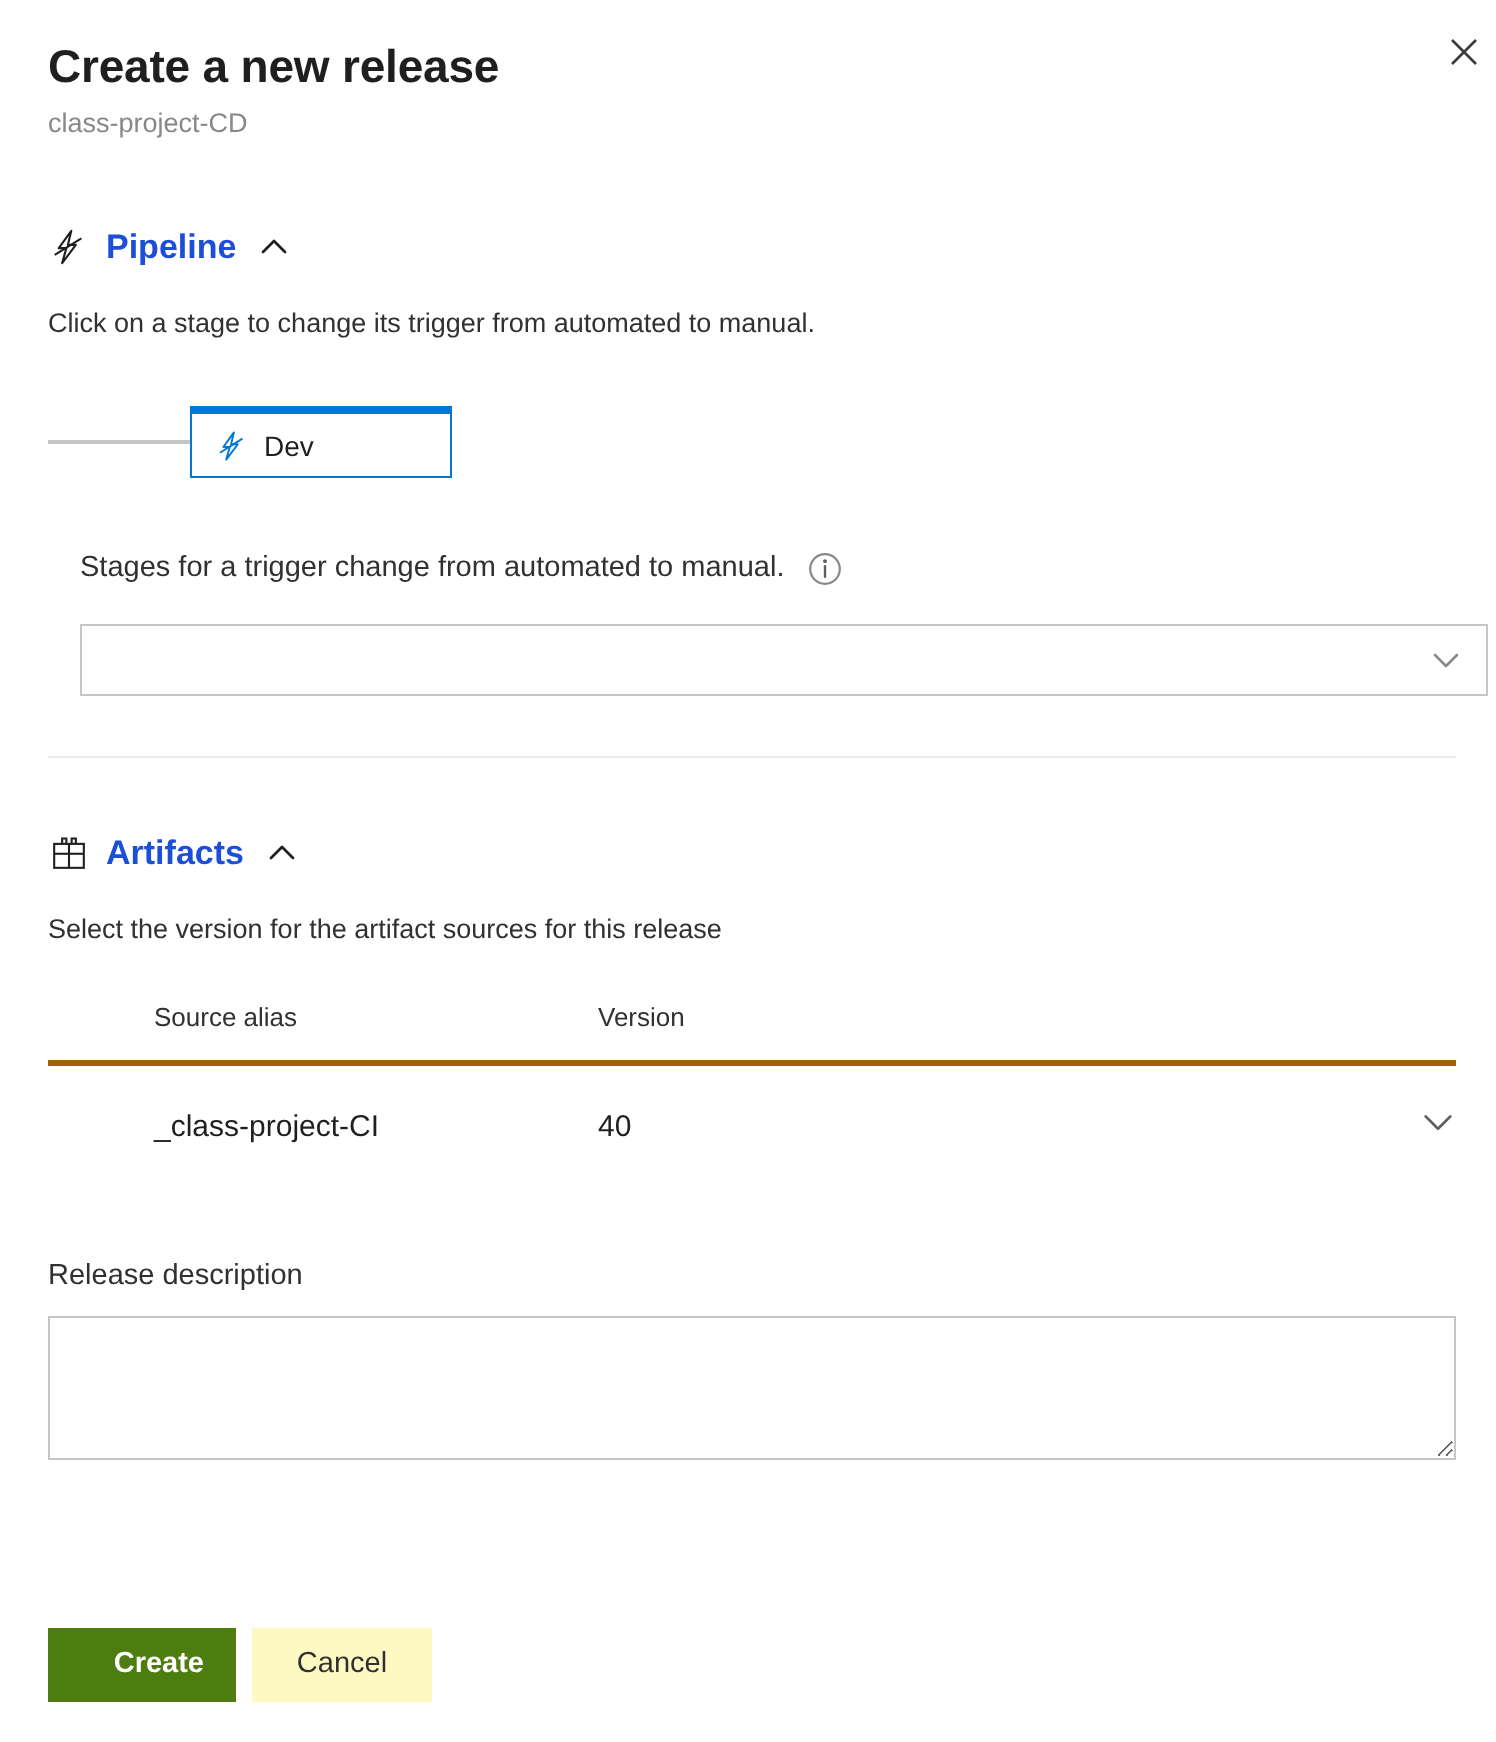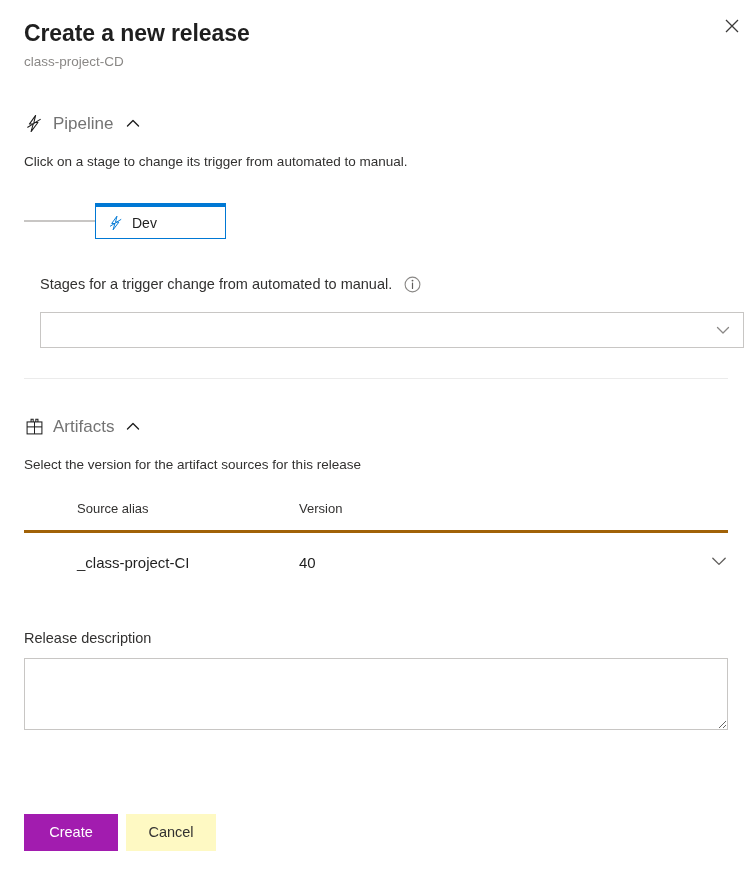--- a/index.html
+++ b/index.html
@@ -71,23 +71,23 @@
   .section-icon {
     width: 20px;
     height: 20px;
     display: flex;
     align-items: center;
     justify-content: center;
     color: #1f1f1f;
   }
   .section-title {
     font-size: 17px;
-    font-weight: 400;
+    font-weight: 700;
     line-height: 23px;
-    color: #737373;
+    color: #1d4ed8;
   }
   .chev-collapse {
     margin-left: 3px;
     display: flex;
     align-items: center;
     cursor: pointer;
   }
   .section-desc {
     font-size: 13.5px;
     line-height: 18px;
@@ -281,23 +281,24 @@
     min-width: 94px;
     font-family: "Liberation Sans", sans-serif;
     font-size: 14.5px;
     border: none;
     cursor: pointer;
     padding: 0 16px;
     line-height: 37px;
     text-align: center;
   }
   .btn-primary {
-    background: #a21caf;
+    background: #4d7c0f;
     color: #ffffff;
-    font-weight: 400;
+    font-weight: 700;
+    text-align: right;
   }
   .btn-secondary {
     background: #fef9c3;
     color: #323130;
     font-weight: 400;
     min-width: 90px;
   }
 </style>
 </head>
 <body>

